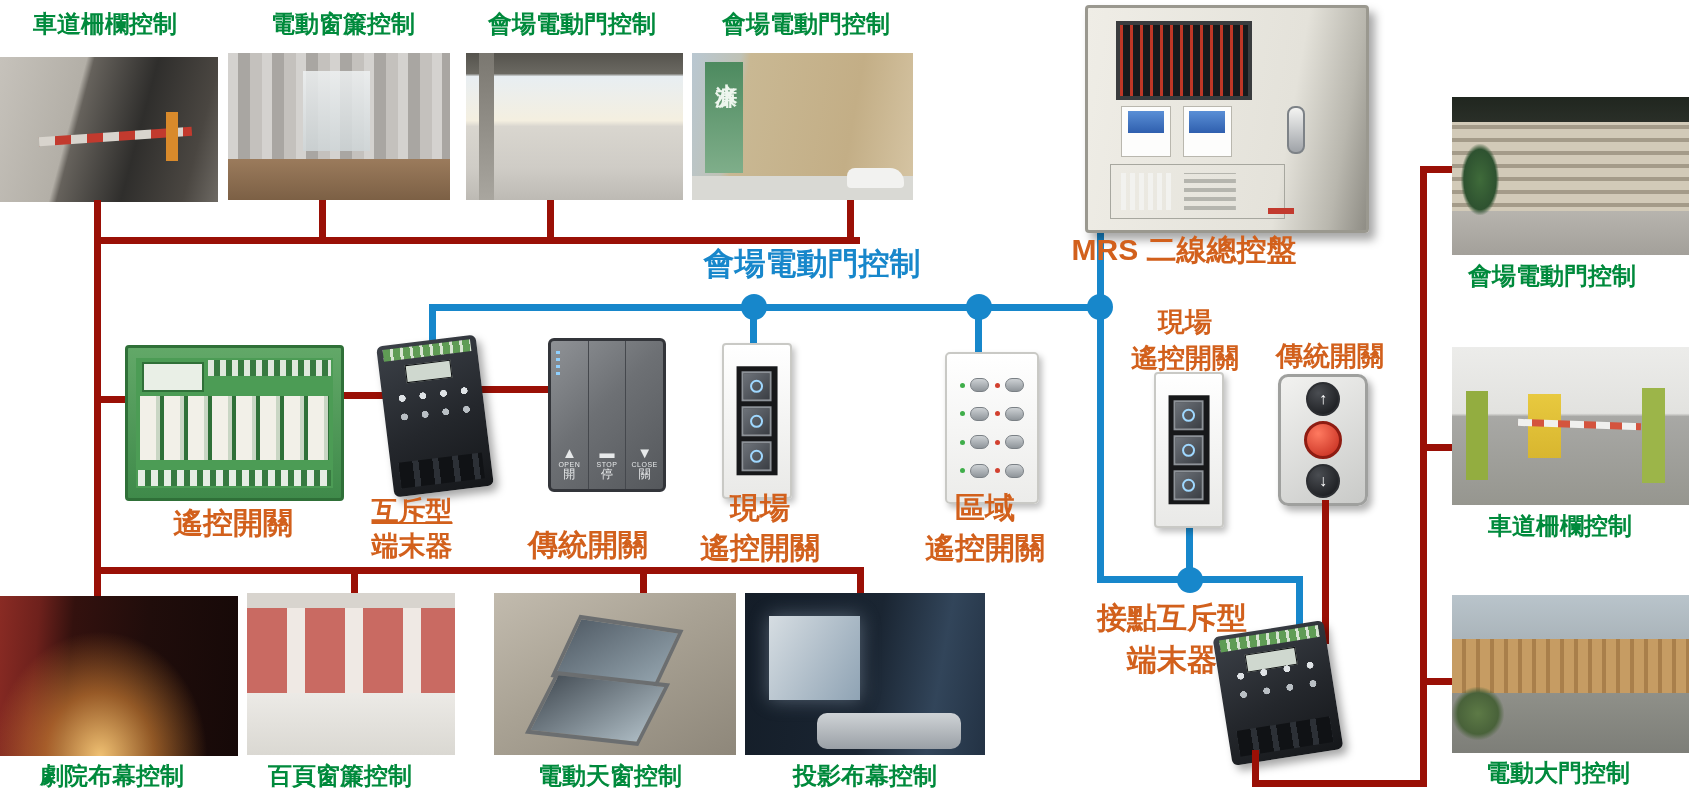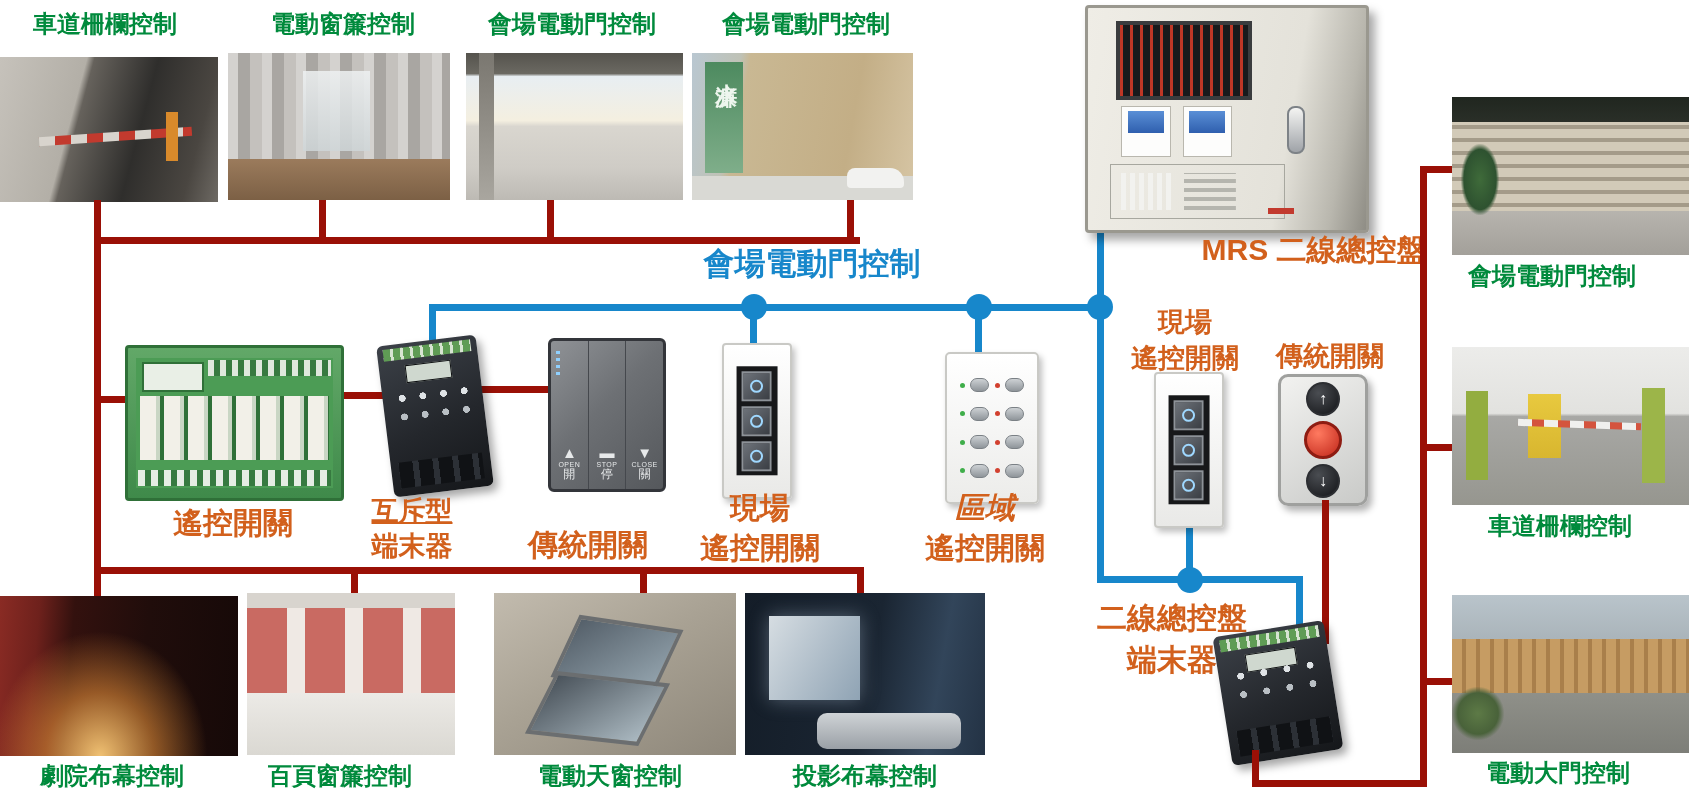--- a/index.html
+++ b/index.html
@@ -255,57 +255,57 @@
       <span class="dotr"></span>
       <span class="ov"></span>
     </div>
   <div class="row">
       <span class="dotg"></span>
       <span class="ov"></span>
       <span class="dotr"></span>
       <span class="ov"></span>
     </div>
 </div>
-<div class="lbl orange" style="left:985px;top:488px;font-style:italic;">區域</div>
+<div class="lbl orange" style="left:985px;top:488px;">區域</div>
 <div class="lbl orange" style="left:985px;top:528px;">遙控開關</div>
 
 <div class="mrs" style="left:1085px;top:5px;width:278px;height:222px;">
   <div class="scr"></div>
   <div class="pad" style="left:12%;">
       <div class="blu"></div>
     </div>
   <div class="pad" style="left:34%;">
       <div class="blu"></div>
     </div>
   <div class="handle"></div>
   <div class="plate"></div>
   <div class="logo"></div>
 </div>
-<div class="lbl orange" style="left:1314px;top:230px;">MRS 二線總控盤</div>
+<div class="lbl orange" style="left:1184px;top:230px;">MRS 二線總控盤</div>
 
 <div class="lbl orange sm" style="left:1185px;top:304px;">現場</div>
 <div class="lbl orange sm" style="left:1185px;top:340px;">遙控開關</div>
 <div class="wswitch" style="left:1154px;top:372px;width:66px;height:152px;">
   <div class="well">
     <div class="sq"></div>
     <div class="sq"></div>
     <div class="sq"></div>
   </div>
 </div>
 
 <div class="lbl orange sm" style="left:1330px;top:338px;">傳統開關</div>
 <div class="pushbox" style="left:1278px;top:374px;width:84px;height:126px;">
   <div class="b bk">↑</div>
   <div class="b rd"></div>
   <div class="b bk">↓</div>
 </div>
 
 <div class="wire red" style="left:1322px;top:500px;width:7px;height:144px;"></div>
 
-<div class="lbl orange" style="left:1172px;top:598px;">二線總控盤</div>
+<div class="lbl orange" style="left:1172px;top:598px;">接點互斥型</div>
 <div class="lbl orange" style="left:1172px;top:640px;">端末器</div>
 <div class="blackmod" style="left:1222px;top:628px;width:112px;height:130px;transform:rotate(-9deg);">
   <div class="term"></div>
   <div class="disp"></div>
   <div class="btns" style="top:34px;"></div>
   <div class="slots"></div>
 </div>
 
 <div class="wire red" style="left:1252px;top:750px;width:7px;height:36px;"></div>
 <div class="wire red" style="left:1252px;top:780px;width:175px;height:7px;"></div>

